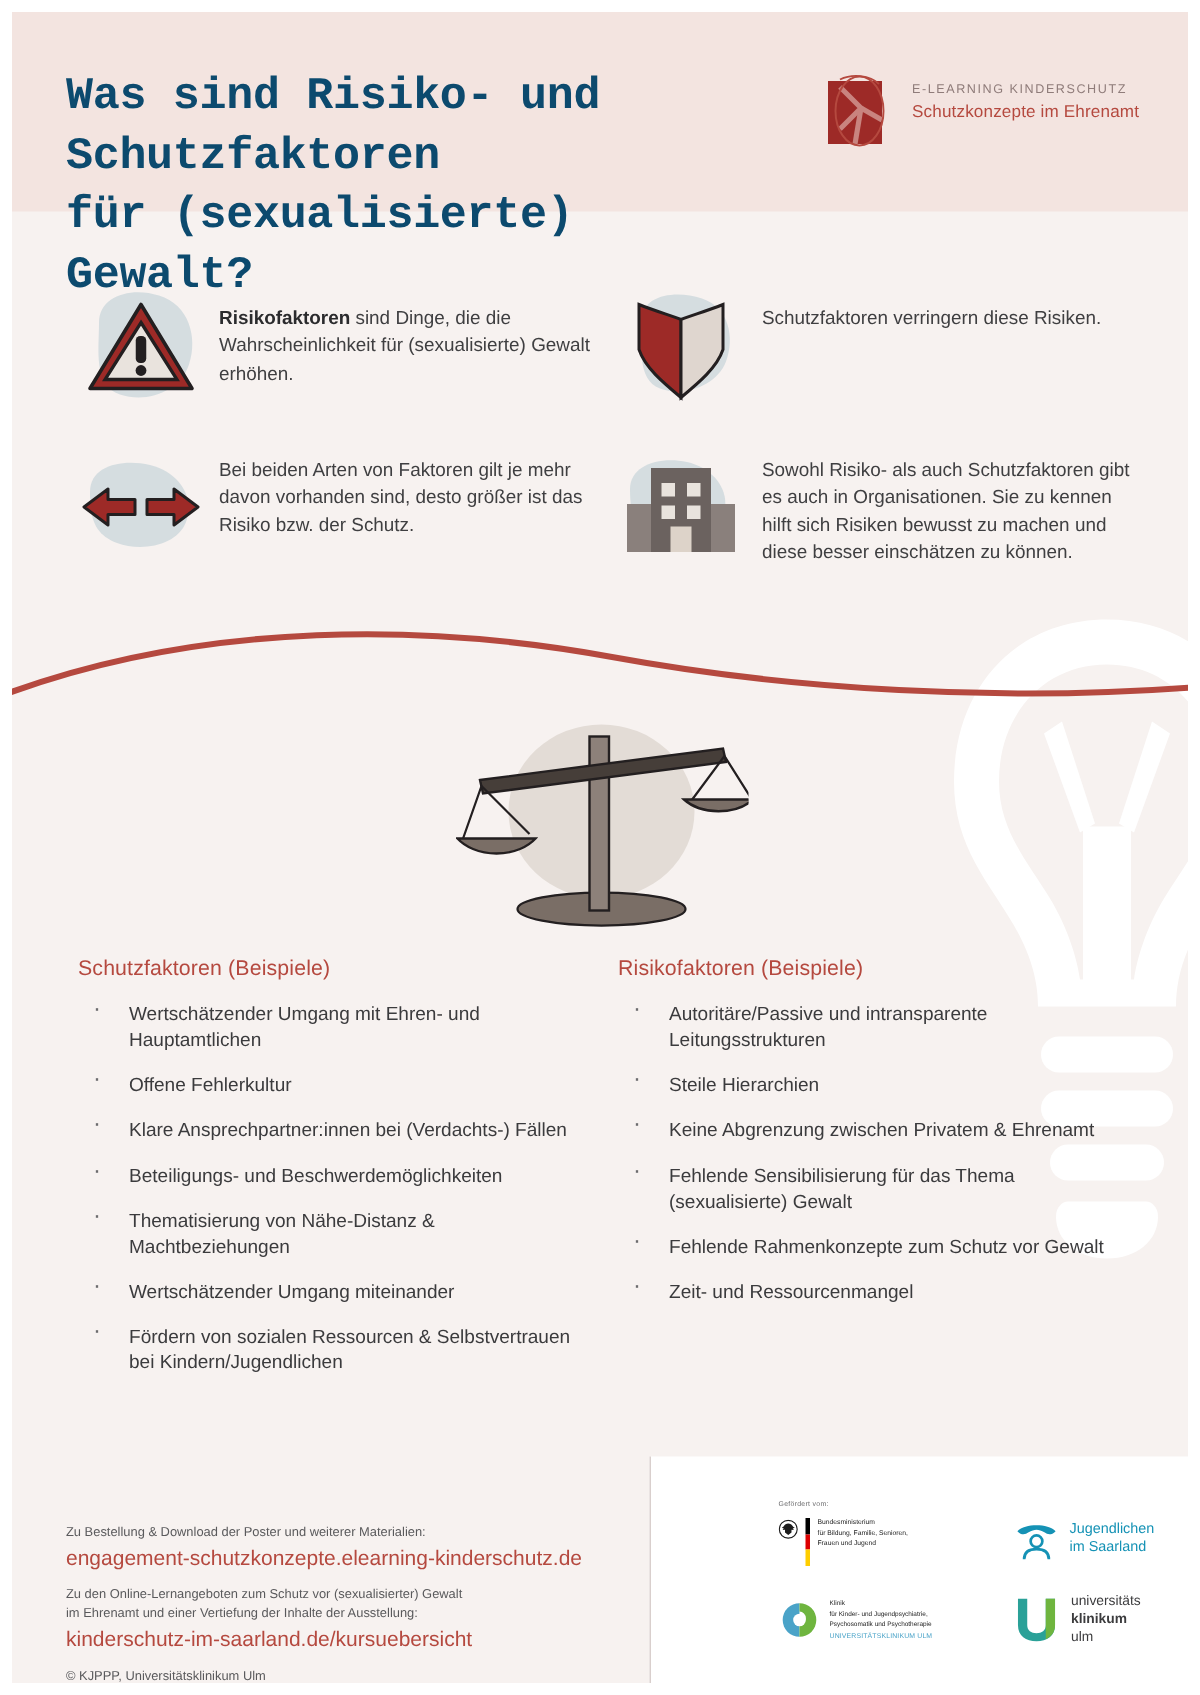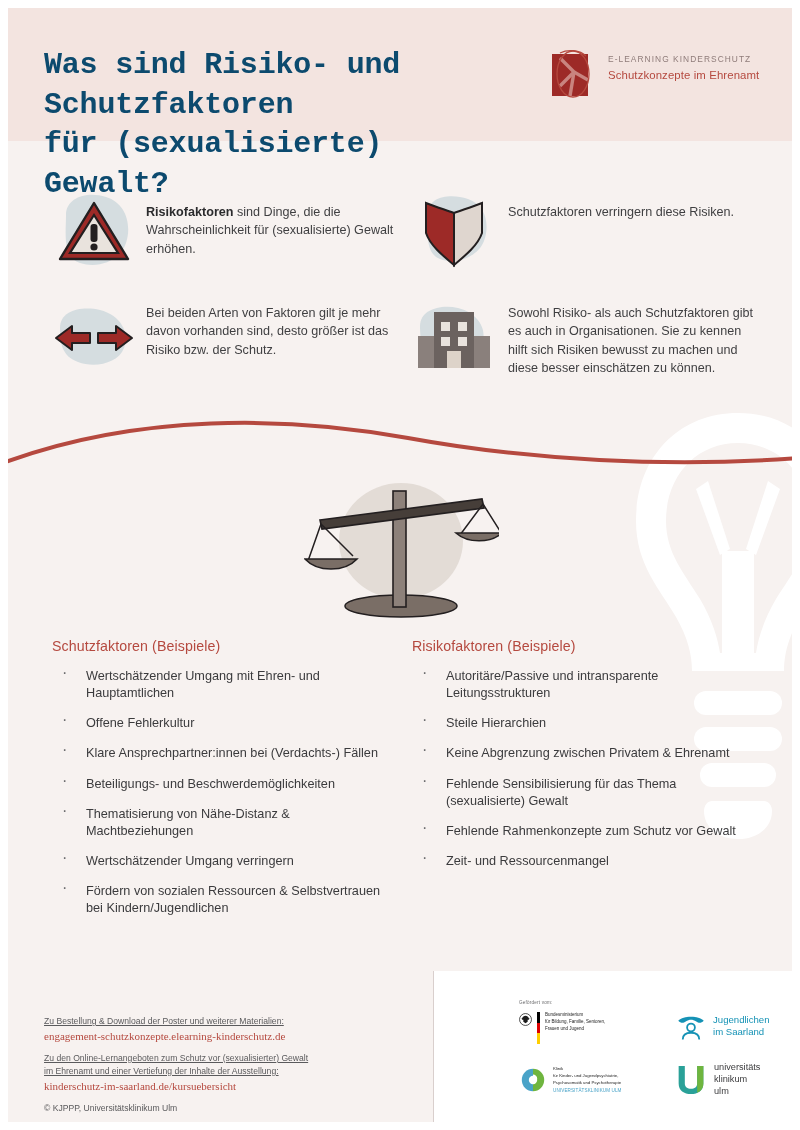--- a/index.html
+++ b/index.html
@@ -92,22 +92,22 @@
   }
   .footer-right {
     position:absolute; left:425px; top:0; width:359px; height:151px;
     background:#ffffff;
   }
   .footer-divider {
     position:absolute; left:425px; top:0; width:1px; height:151px;
     background:#d9cfcd;
   }
   .f-text { position:absolute; left:36px; top:44px; width:370px; }
-  .f-line { font-size:8.6px; color:#5a5a5c; line-height:1.52;text-decoration:underline; }
-  .f-link { font-size:11px; color:#b5493f; line-height:1.52;font-family:Liberation Serif, serif; }
+  .f-line { font-size:8.6px; color:#5a5a5c; line-height:1.52; }
+  .f-link { font-size:14px; color:#b5493f; line-height:1.52; }
   .f-gap { height:7px; }
   .f-copy { font-size:8.6px; color:#5a5a5c; margin-top:8px; }
 
   .sponsor-label {
     position:absolute; left:511px; top:992px;
     font-size:4.6px; color:#6b6b6d; letter-spacing:0.2px;
   }
   .bmfsfj { position:absolute; left:511px; top:1004px; width:130px; height:34px; display:flex; }
   .bmfsfj .eagle { width:13px; height:13px; flex:0 0 13px; margin-top:1px; }
   .bmfsfj .flagbar { width:3px; height:32px; flex:0 0 3px; margin-left:5px; }
@@ -121,21 +121,21 @@
   .ksaar .ktxt { margin-left:7px; font-size:9.6px; color:#1592b5; line-height:1.28; }
 
   .uklinik { position:absolute; left:511px; top:1056px; width:140px; height:32px; display:flex; align-items:center; }
   .uklinik .mark { width:28px; height:28px; flex:0 0 28px; }
   .uklinik .utxt { margin-left:6px; font-size:4.3px; color:#1c1c1c; line-height:1.62; }
   .uklinik .ucaps { font-size:4.6px; color:#4aa3c8; letter-spacing:0.1px; }
 
   .uulm { position:absolute; left:668px; top:1054px; width:120px; height:36px; display:flex; align-items:center; }
   .uulm .mark { width:30px; height:32px; flex:0 0 30px; }
   .uulm .utxt { margin-left:8px; font-size:9.2px; color:#3c3c3e; line-height:1.3; }
-  .uulm .b { font-weight:normal; }
+  .uulm .b { font-weight:bold; }
 </style>
 </head>
 <body>
 
 <div class="poster">
 
   <svg class="watermark" viewBox="0 0 260 580">
     <g fill="#ffffff">
       <path d="M130 10 C70 10 28 55 28 118 C28 162 52 186 68 214 C80 235 84 252 84 268 L176 268 C176 252 180 235 192 214 C208 186 232 162 232 118 C232 55 190 10 130 10 Z M130 40 C172 40 202 73 202 118 C202 150 184 170 168 196 C156 216 150 236 148 250 L112 250 C110 236 104 216 92 196 C76 170 58 150 58 118 C58 73 88 40 130 40 Z"></path>
       <rect x="86" y="288" width="88" height="24" rx="12"></rect>
@@ -256,21 +256,21 @@
 
   <div class="cols">
     <div class="col" id="colL">
       <h2>Schutzfaktoren (Beispiele)</h2>
       <ul>
         <li>Wertschätzender Umgang mit Ehren- und Hauptamtlichen</li>
         <li>Offene Fehlerkultur</li>
         <li>Klare Ansprechpartner:innen bei (Verdachts-) Fällen</li>
         <li>Beteiligungs- und Beschwerdemöglichkeiten</li>
         <li>Thematisierung von Nähe-Distanz &amp; Machtbeziehungen</li>
-        <li>Wertschätzender Umgang verringern</li>
+        <li>Wertschätzender Umgang miteinander</li>
         <li>Fördern von sozialen Ressourcen &amp; Selbstvertrauen bei Kindern/Jugendlichen</li>
       </ul>
     </div>
     <div class="col" id="colR">
       <h2>Risikofaktoren (Beispiele)</h2>
       <ul>
         <li>Autoritäre/Passive und intransparente Leitungsstrukturen</li>
         <li>Steile Hierarchien</li>
         <li>Keine Abgrenzung zwischen Privatem &amp; Ehrenamt</li>
         <li>Fehlende Sensibilisierung für das Thema (sexualisierte) Gewalt</li>

